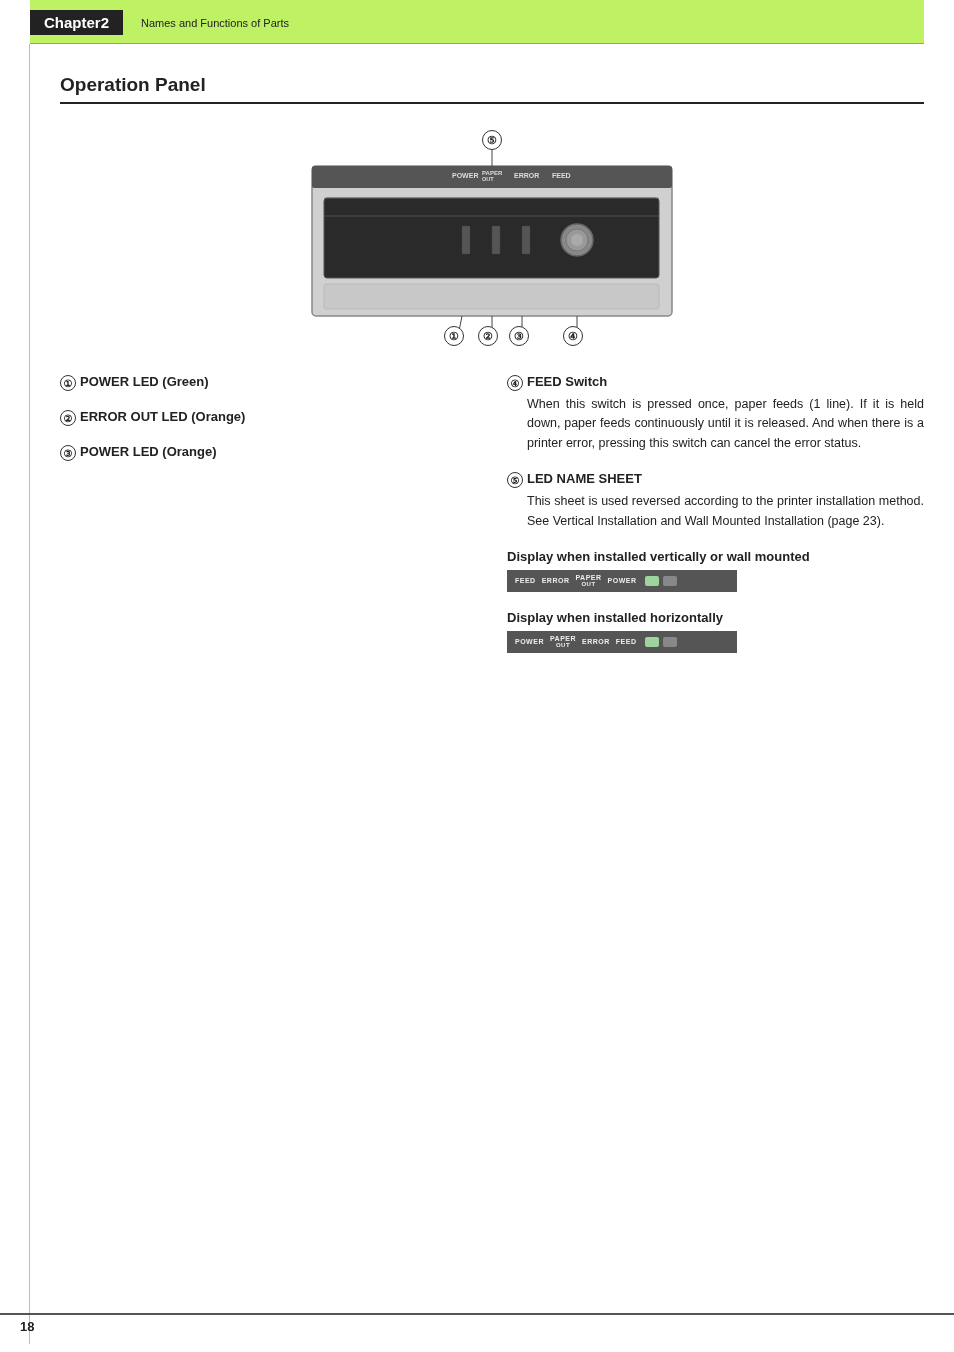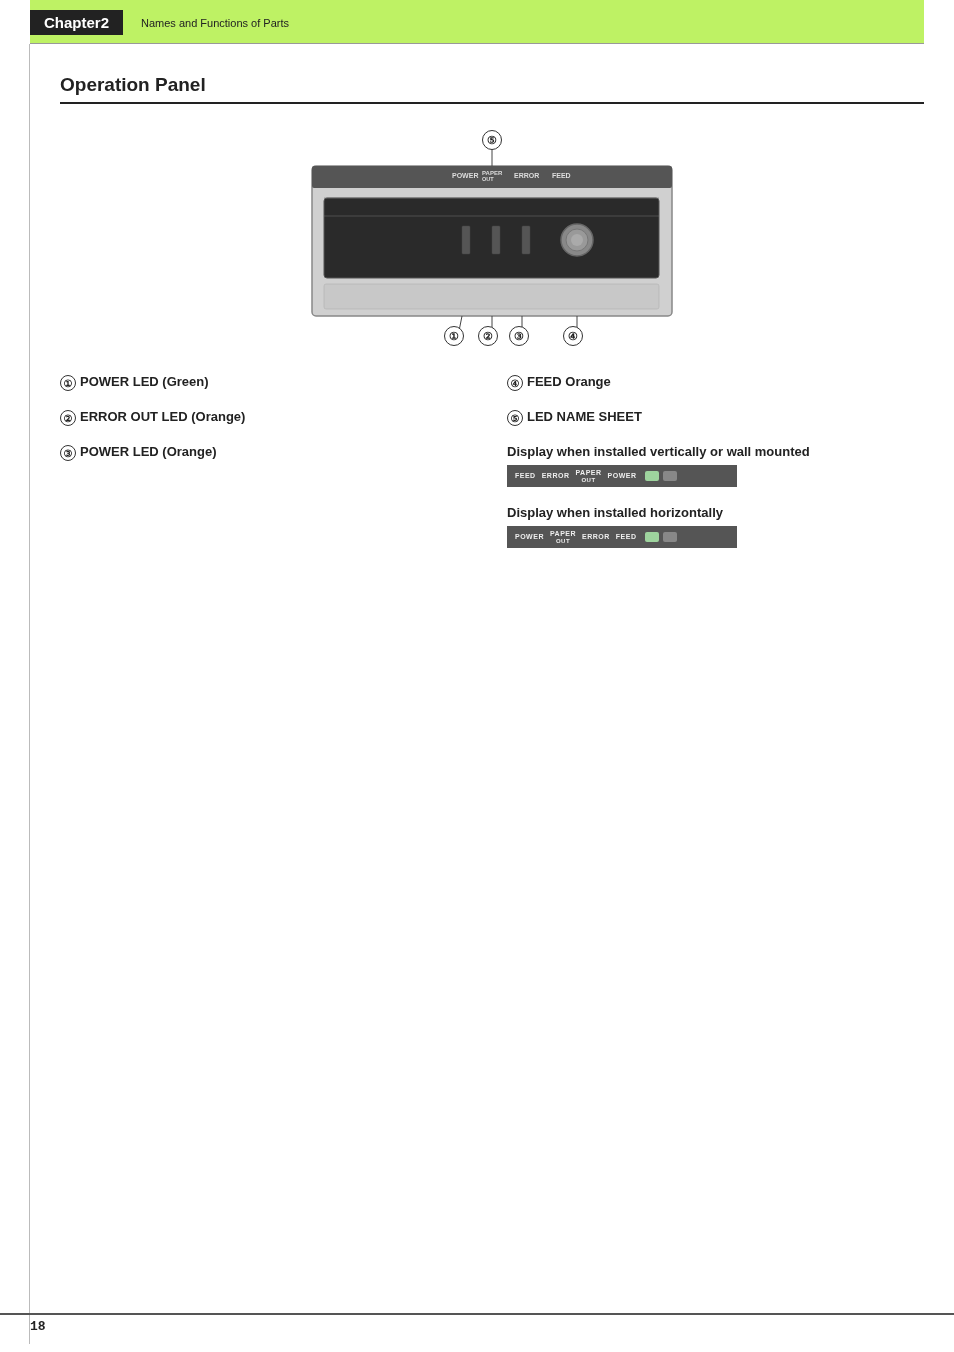--- a/index.html
+++ b/index.html
@@ -181,23 +181,22 @@
     .led-indicator.green { background: #9ed49e; }
 
     
     .page-footer {
       position: absolute;
       bottom: 18px;
       left: 0;
       right: 0;
       display: flex;
       align-items: center;
-      padding: 0 30px;
+      padding: 0 20px;
       border-top: 2px solid #555;
-      font-family: Liberation Mono, monospace;
     }
     .page-number {
       font-size: 13px;
       font-weight: bold;
       padding-top: 4px;
     }
   </style>
 </head>
 <body>
 
@@ -283,28 +282,30 @@
             <span class="desc-number">③</span>
             <span>POWER LED (Orange)</span>
           </div>
         </div>
       </div>
 
       <div class="desc-col">
         <div class="desc-item">
           <div class="desc-heading">
             <span class="desc-number">④</span>
-            <span>FEED Orange</span>
-          </div>
+            <span>FEED Switch</span>
+          </div>
+          <div class="desc-body">When this switch is pressed once, paper feeds (1 line). If it is held down, paper feeds continuously until it is released. And when there is a printer error, pressing this switch can cancel the error status.</div>
         </div>
         <div class="desc-item">
           <div class="desc-heading">
             <span class="desc-number">⑤</span>
             <span>LED NAME SHEET</span>
           </div>
+          <div class="desc-body">This sheet is used reversed according to the printer installation method. See Vertical Installation and Wall Mounted Installation (page 23).</div>
         </div>
 
         <div class="desc-item">
           <div class="display-label">Display when installed vertically or wall mounted</div>
           <div class="led-strip">
             <div class="led-strip-labels">
               <span class="led-text">FEED</span>
               <span class="led-text">ERROR</span>
               <span class="led-text">PAPER<small>OUT</small></span>
               <span class="led-text">POWER</span>

